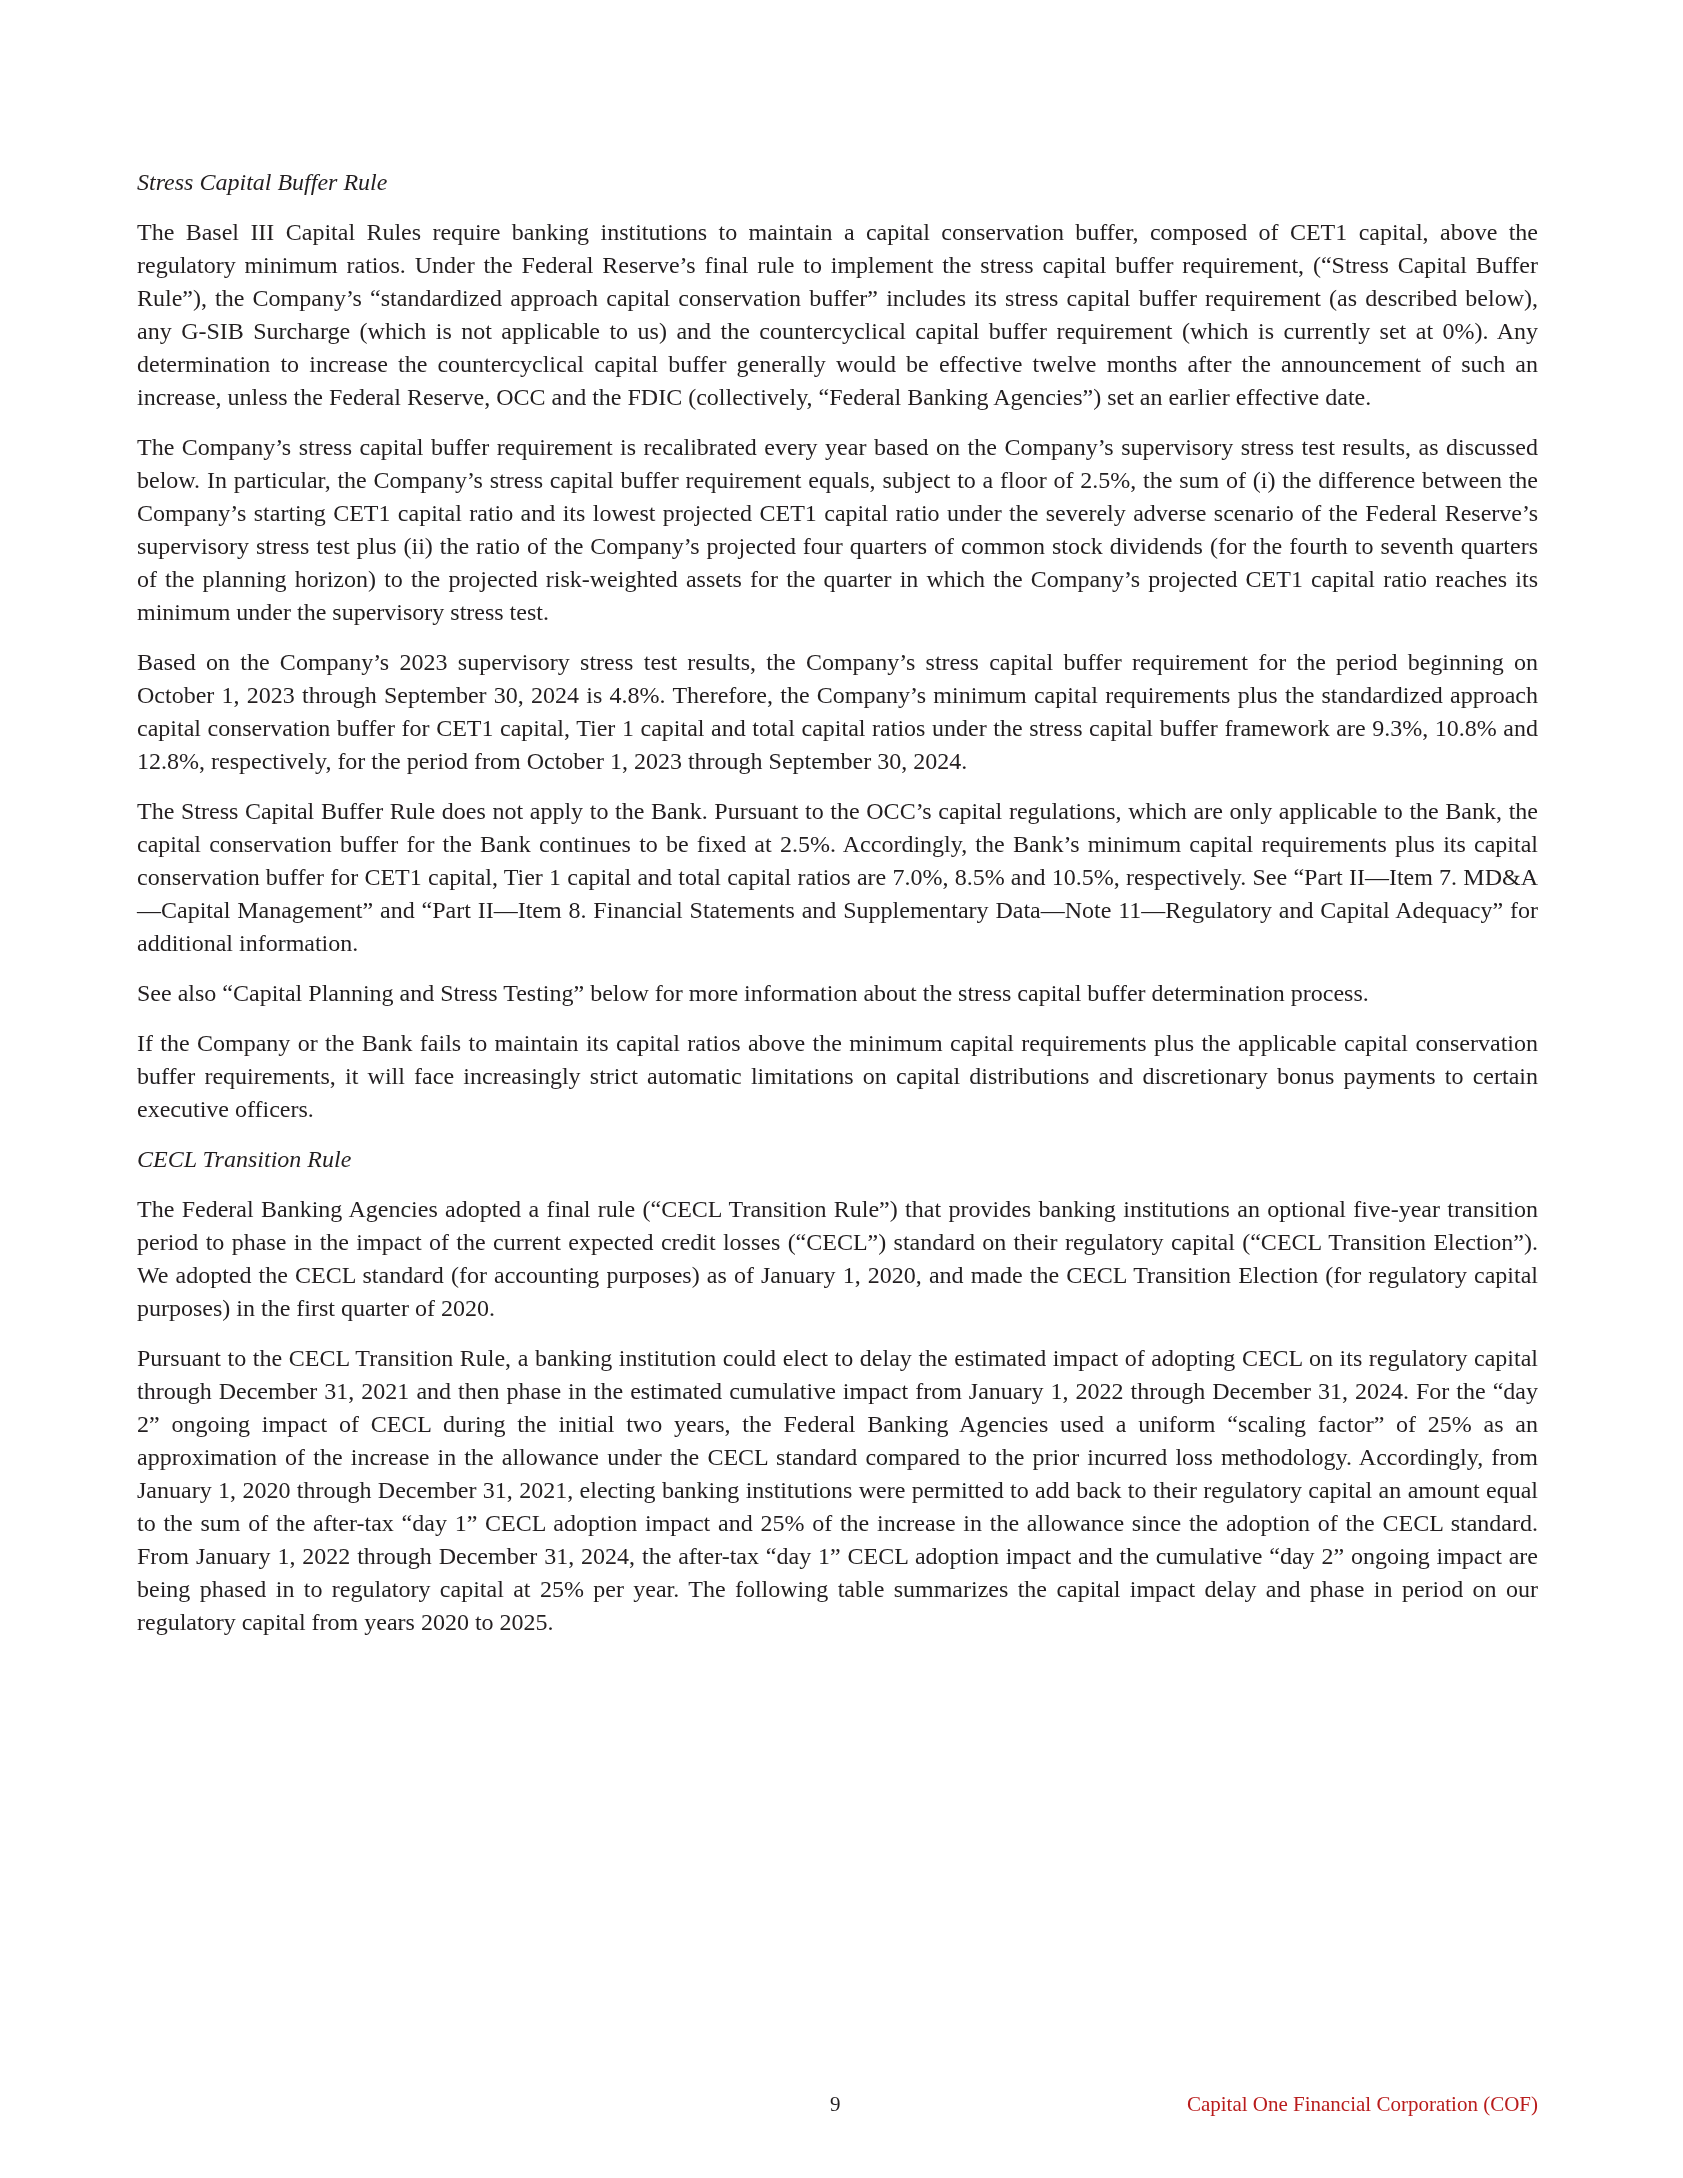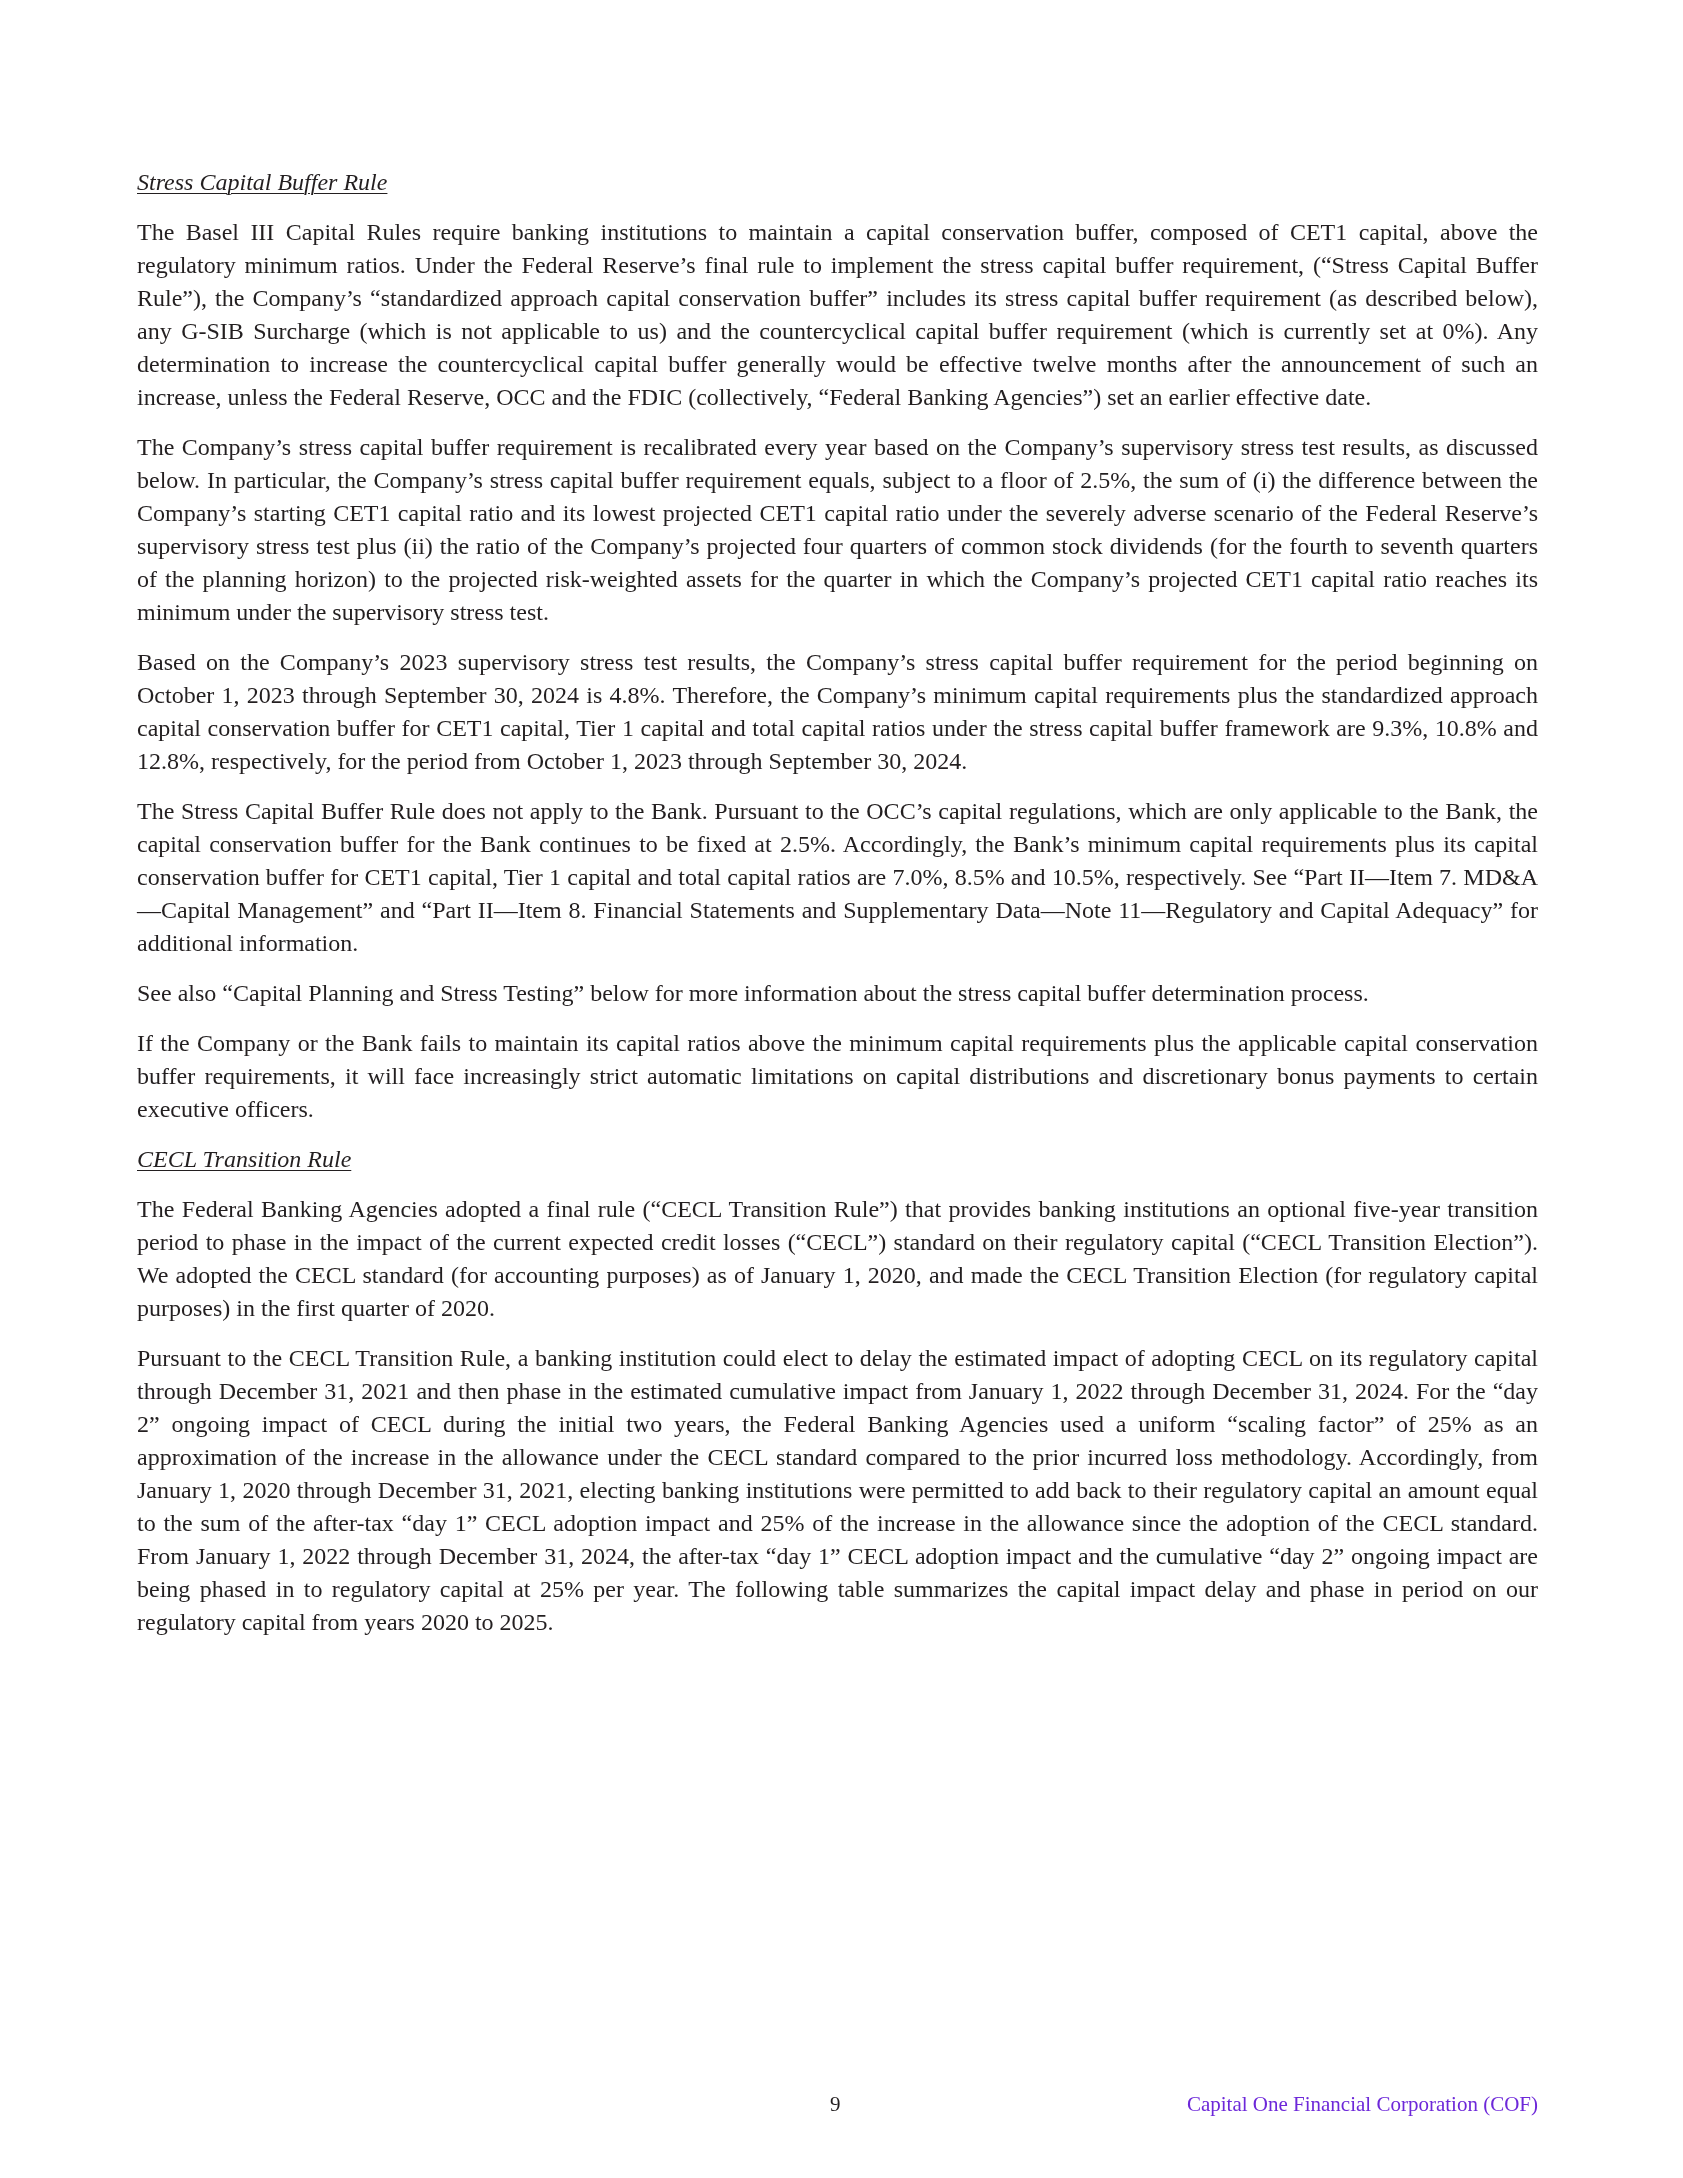--- a/index.html
+++ b/index.html
@@ -9,21 +9,20 @@
       left: 137px;
       top: 166px;
       width: 1409px;
       font-family: "Liberation Serif", "DejaVu Serif", serif;
       font-size: 24px;
       line-height: 33px;
       color: #231f20;
     }
     .section-heading {
       font-style: italic;
-      text-decoration: underline;
       text-decoration-thickness: 1px;
       text-underline-offset: 3px;
       margin: 0 0 17px 0;
       font-weight: normal;
       font-size: 24px;
     }
     .para {
       margin: 0 8px 17px 0;
       text-align: justify;
       text-align-last: left;
@@ -35,21 +34,21 @@
       font-family: "Liberation Serif", "DejaVu Serif", serif;
       font-size: 21px;
       color: #231f20;
     }
     .footer-company {
       position: absolute;
       top: 2092px;
       right: 145px;
       font-family: "Liberation Serif", "DejaVu Serif", serif;
       font-size: 21px;
-      color: #6d28d9;
+      color: #b91c1c;
     }
   </style>
 </head>
 <body>
 
 <div class="page">
 
   <section>
     <h2 class="section-heading">Stress Capital Buffer Rule</h2>
     <p class="para">The Basel III Capital Rules require banking institutions to maintain a capital conservation buffer, composed of CET1 capital, above the regulatory minimum ratios. Under the Federal Reserve’s final rule to implement the stress capital buffer requirement, (“Stress Capital Buffer Rule”), the Company’s “standardized approach capital conservation buffer” includes its stress capital buffer requirement (as described below), any G-SIB Surcharge (which is not applicable to us) and the countercyclical capital buffer requirement (which is currently set at 0%). Any determination to increase the countercyclical capital buffer generally would be effective twelve months after the announcement of such an increase, unless the Federal Reserve, OCC and the FDIC (collectively, “Federal Banking Agencies”) set an earlier effective date.</p>

